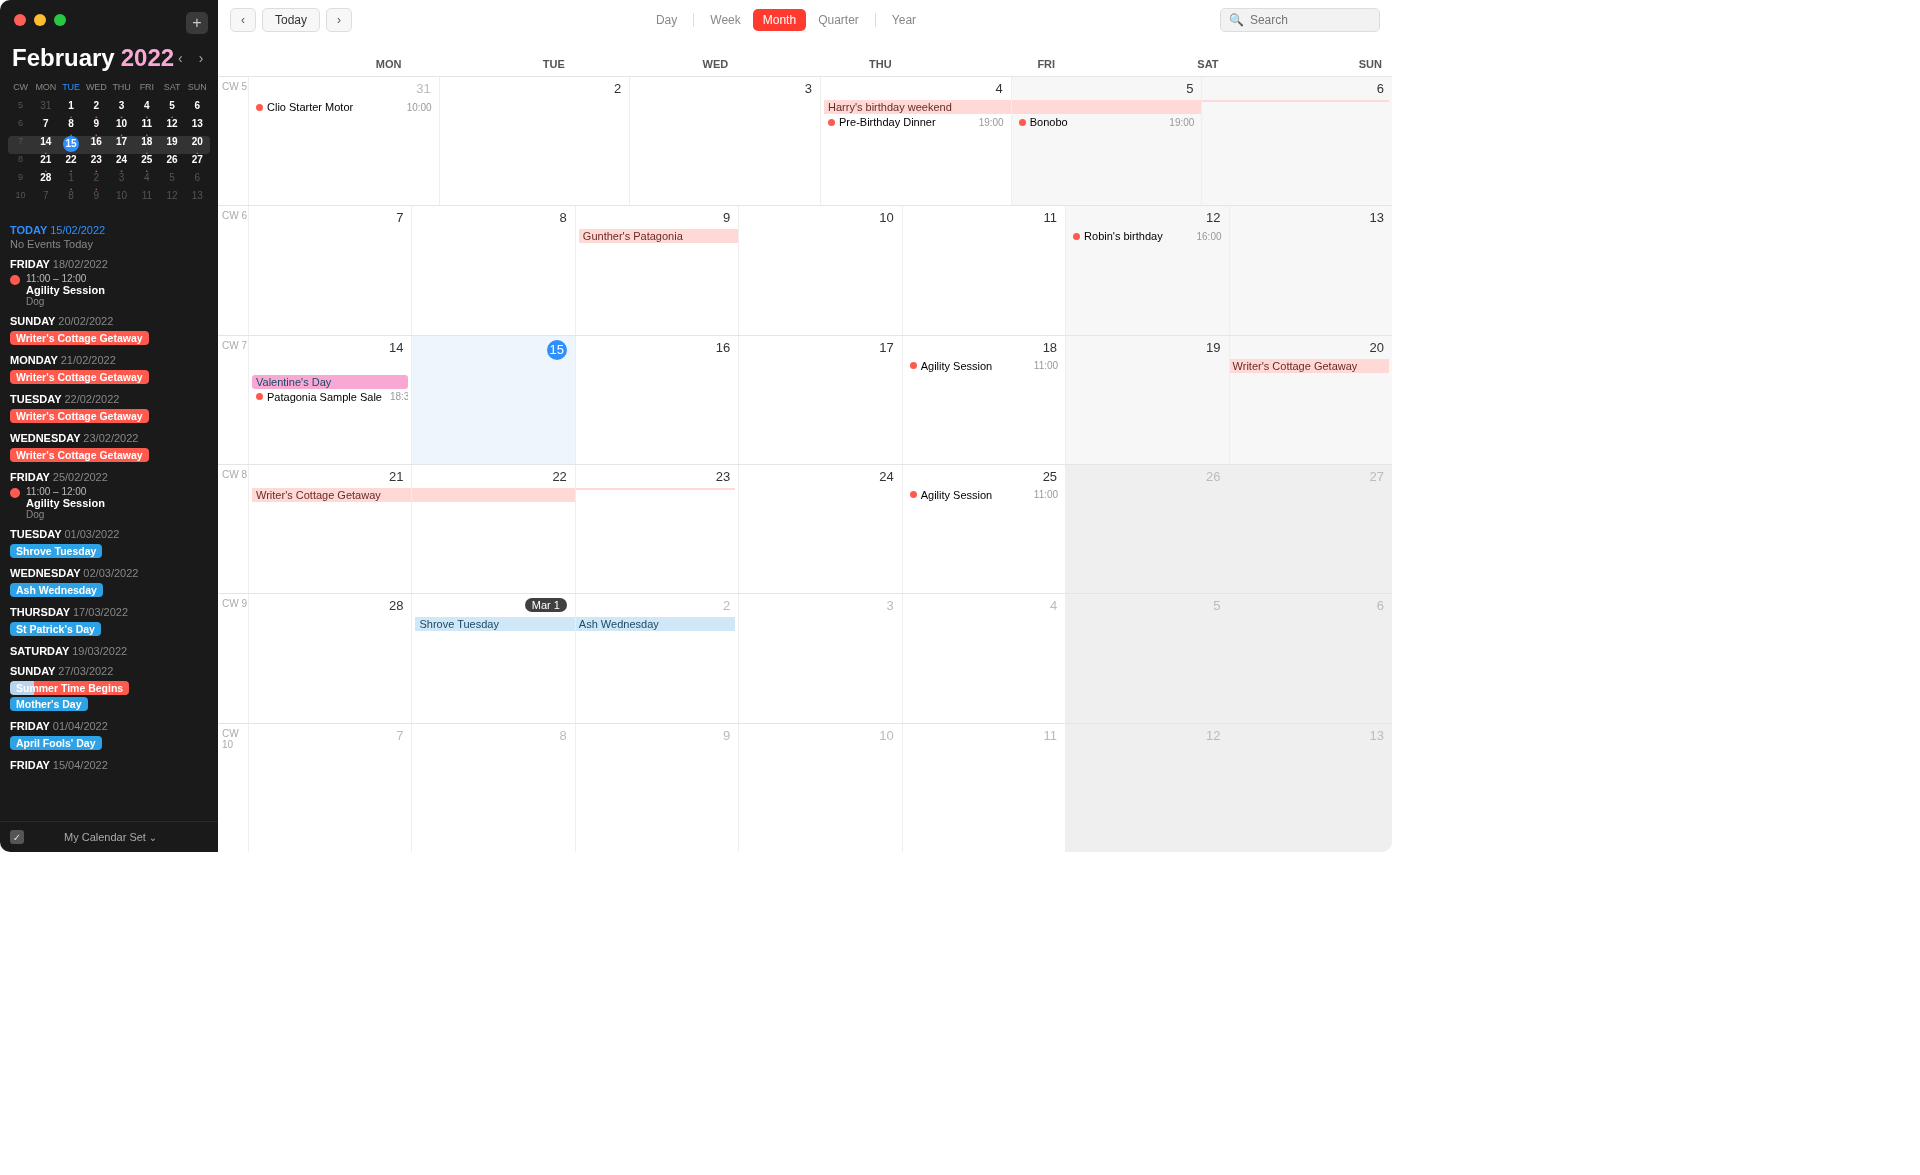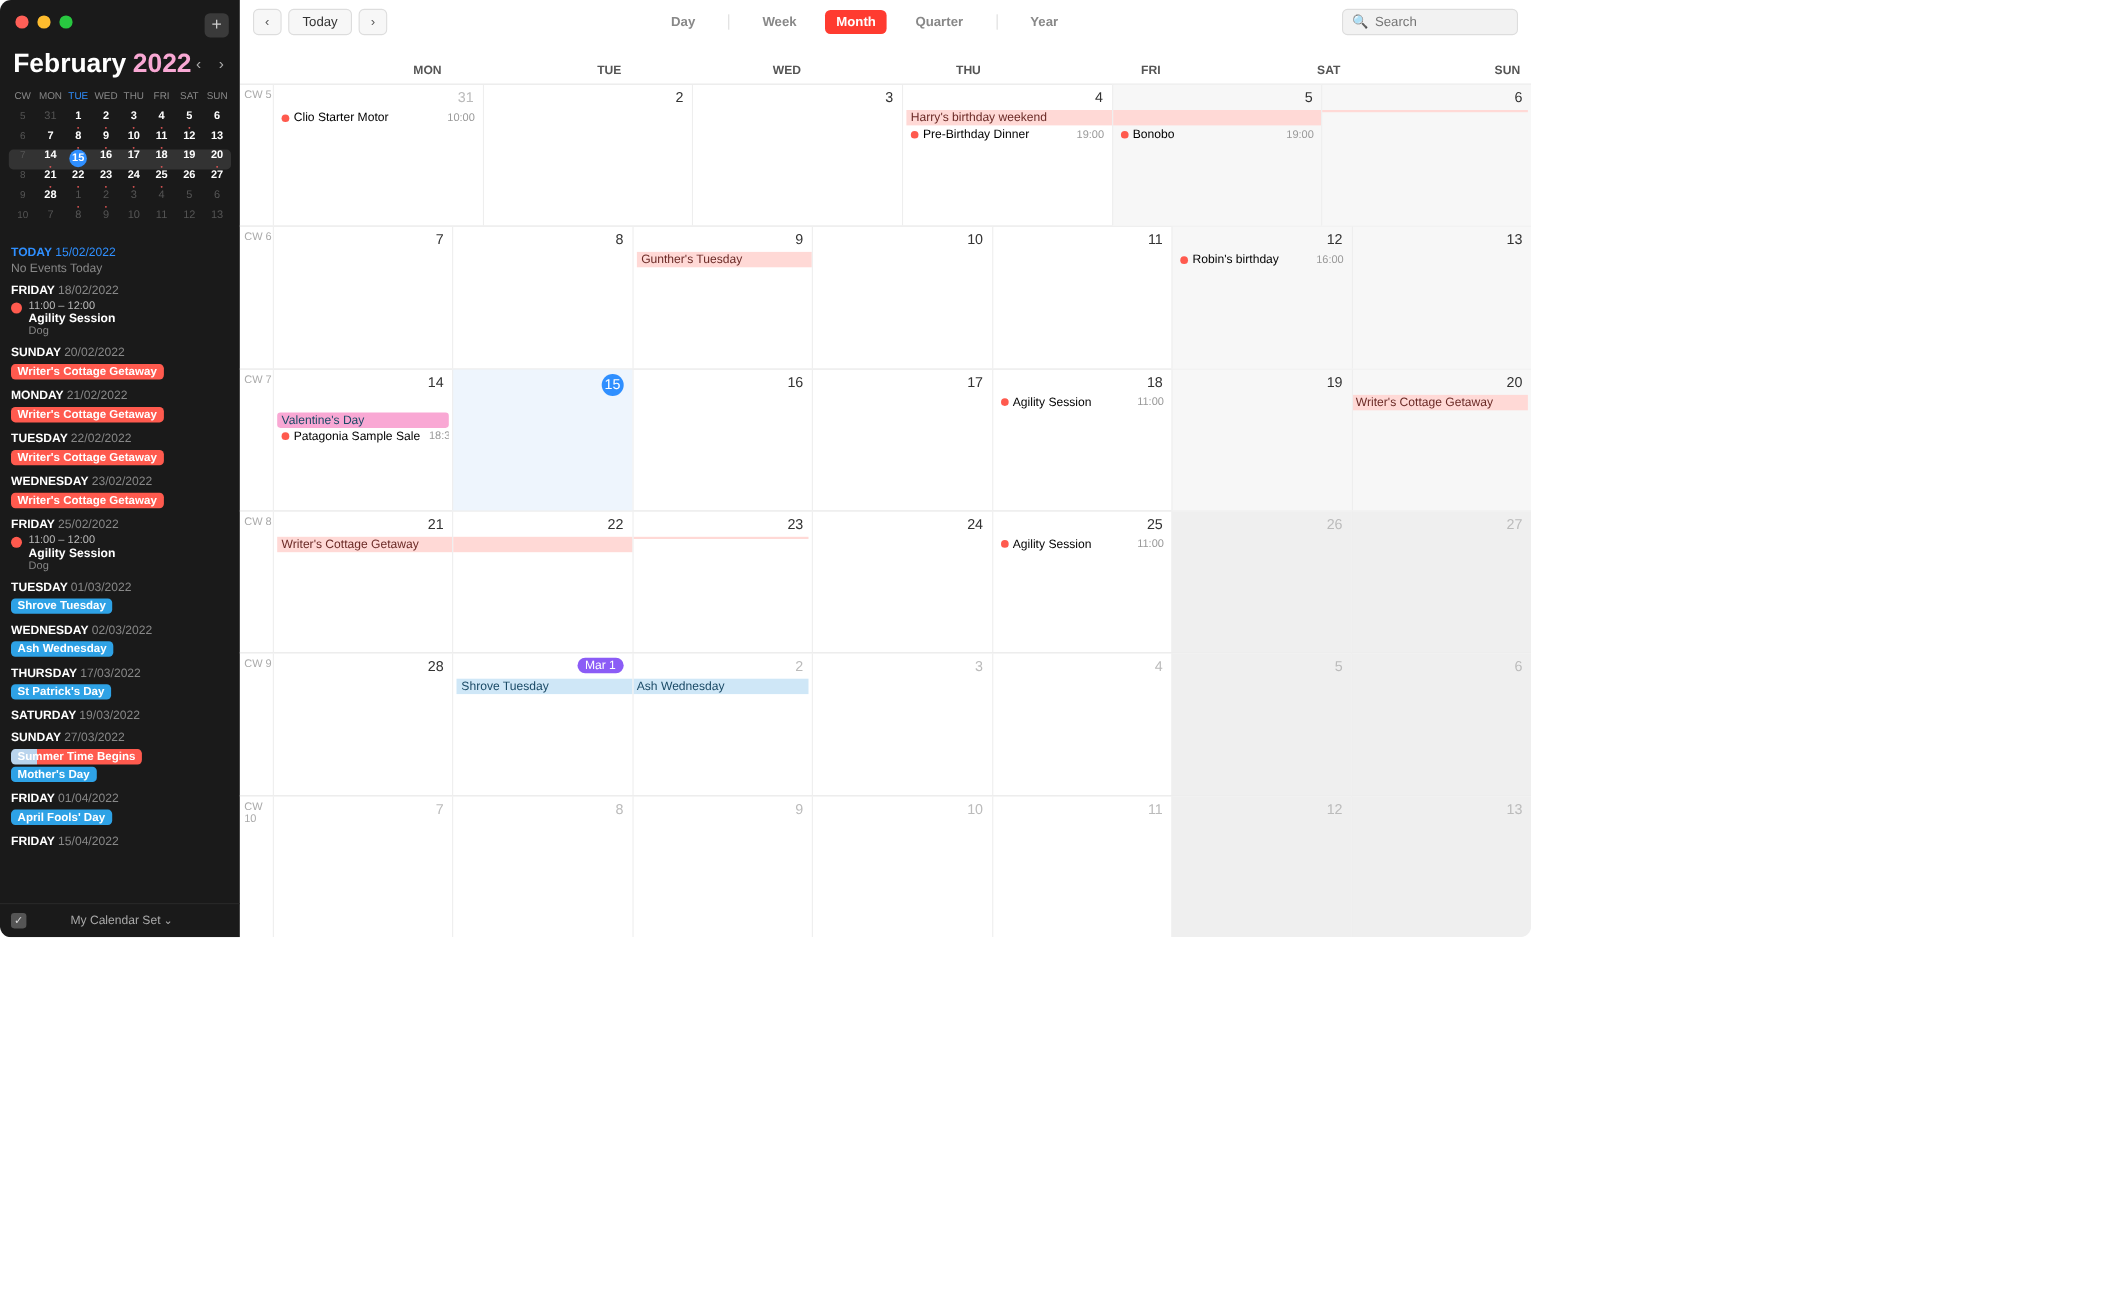--- a/index.html
+++ b/index.html
@@ -55,21 +55,21 @@
 .footer { border-top: 1px solid #2a2a2a; padding: 8px 10px; display: flex; align-items: center; gap: 10px; }
 .footer .chk { width: 14px; height: 14px; background: #555; border-radius: 3px; display:flex;align-items:center;justify-content:center;color:#ddd;font-size:10px;}
 .footer .set { color: #aaa; font-size: 11px; margin-left: 30px; cursor: pointer; }
 .footer .set::after { content: " ⌄"; font-size: 10px; }
 
 
 .main { flex: 1; display: flex; flex-direction: column; background: #fff; }
 .toolbar { height: 40px; display: flex; align-items: center; padding: 0 12px; gap: 6px; }
 .nav-btn { width: 26px; height: 24px; border: 1px solid #ddd; border-radius: 5px; background: #f7f7f7; display: flex; align-items: center; justify-content: center; color: #555; font-size: 12px; cursor: pointer; }
 .today-btn { height: 24px; padding: 0 12px; border: 1px solid #ddd; border-radius: 5px; background: #f7f7f7; font-size: 12px; color: #333; cursor: pointer; display:flex;align-items:center;}
-.seg { margin: 0 auto; display: flex; gap: 16px; align-items: center; font-size: 12px; font-weight: bold; }
+.seg { margin: 0 auto; display: flex; gap: 2px; align-items: center; font-size: 12px; }
 .seg span { padding: 4px 10px; color: #888; cursor: pointer; }
 .seg span.active { background: #ff3b30; color: #fff; border-radius: 5px; }
 .seg .div { width: 1px; height: 14px; background: #ddd; margin: 0 4px; }
 .search { width: 160px; height: 24px; border: 1px solid #ddd; border-radius: 5px; background: #f2f2f2; display: flex; align-items: center; padding: 0 8px; gap: 6px; }
 .search input { border: none; background: transparent; outline: none; font-size: 12px; flex: 1; color: #555; }
 .search .ic { color: #888; font-size: 12px; }
 
 .dayhdr { display: flex; border-bottom: 1px solid #e5e5e5; padding-top: 18px; }
 .dayhdr .cwcol { width: 30px; }
 .dayhdr .d { flex: 1; text-align: right; padding: 0 10px 6px 0; font-size: 11px; font-weight: 600; color: #555; }
@@ -78,21 +78,21 @@
 .wk { flex: 1; display: flex; border-bottom: 1px solid #e5e5e5; position: relative; }
 .wk:last-child { border-bottom: none; }
 .cwlab { width: 30px; font-size: 10px; color: #aaa; padding: 4px 0 0 4px; }
 .cell { flex: 1; border-left: 1px solid #eee; padding: 3px; position: relative; overflow: hidden; }
 .cell:first-of-type { border-left: none; }
 .cell.we { background: #f7f7f7; }
 .cell.out .num { color: #bbb; }
 .cell.out.we { background: #efefef; }
 .cell .num { position: absolute; top: 4px; right: 8px; font-size: 13px; color: #333; }
 .cell .num.pill { background: #000; color: #fff; border-radius: 9px; padding: 1px 7px; font-size: 11px; }
-.cell .num.pill.gray { background: #8b5cf6; }
+.cell .num.pill.gray { background: #404040; }
 .cell .num.today { background: #2f8fff; color: #fff; border-radius: 50%; width: 20px; height: 20px; display: flex; align-items: center; justify-content: center; }
 .cell.todaycell { background: #eef5fd; }
 .evts { margin-top: 20px; }
 .evt { font-size: 11px; padding: 1px 4px; margin: 1px 0; border-radius: 3px; display: flex; align-items: center; gap: 4px; white-space: nowrap; overflow: hidden; }
 .evt .edot { width: 7px; height: 7px; border-radius: 50%; flex-shrink: 0; }
 .edot.red { background: #ff5a4e; }
 .edot.blue { background: #3aa3e8; }
 .evt .t { color: #999; font-size: 10px; margin-left: auto; padding-left: 4px; }
 .evt.bar-red-l { background: #ffd9d6; color: #6b2a26; margin-left: -4px; border-radius: 0; }
 .evt.bar-red-r { background: #ffd9d6; color: #6b2a26; margin-right: -4px; border-radius: 0; text-align: right;}
@@ -304,21 +304,21 @@
             <span class="num">7</span>
             <div class="evts"></div>
           </div>
           <div class="cell">
             <span class="num">8</span>
             <div class="evts"></div>
           </div>
           <div class="cell">
             <span class="num">9</span>
             <div class="evts">
-              <div class="evt bar-red-r">Gunther's Tuesday</div>
+              <div class="evt bar-red-r">Gunther's Patagonia</div>
             </div>
           </div>
           <div class="cell">
             <span class="num">10</span>
             <div class="evts"></div>
           </div>
           <div class="cell">
             <span class="num">11</span>
             <div class="evts"></div>
           </div>

